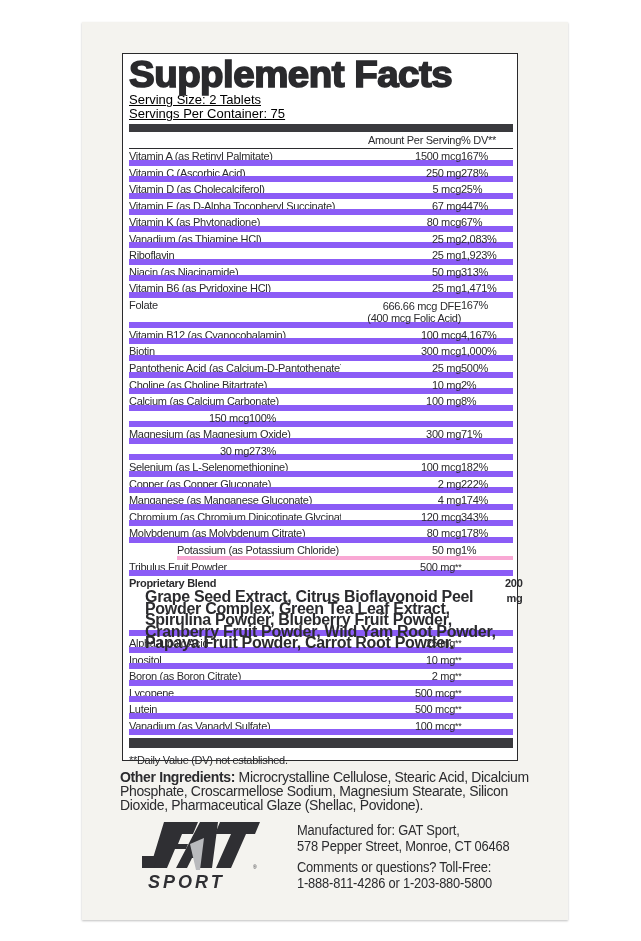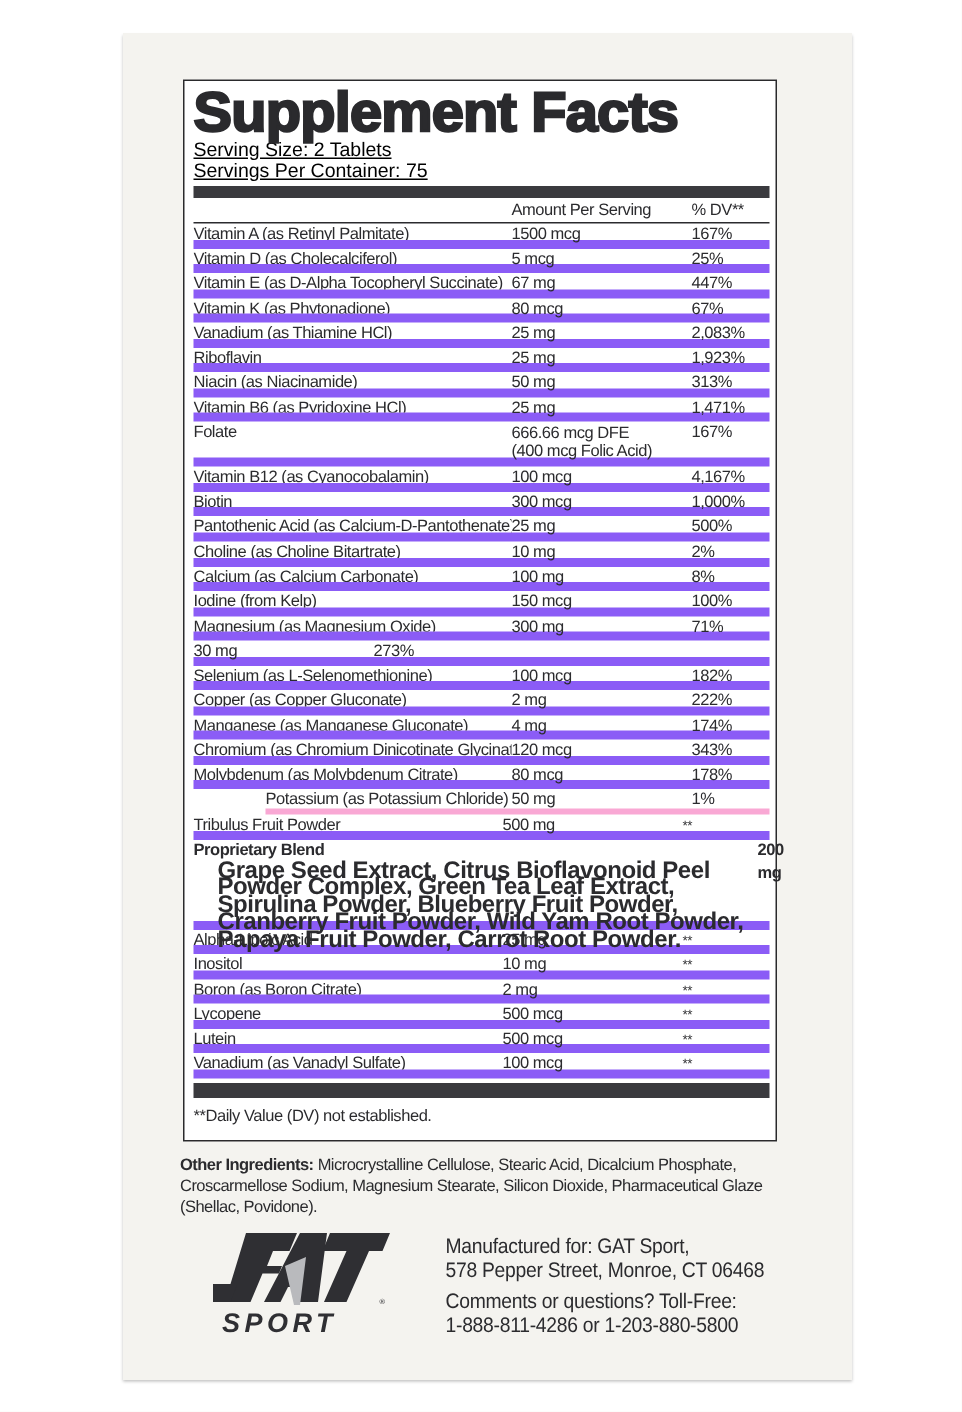--- a/index.html
+++ b/index.html
@@ -25,26 +25,26 @@
   }
   .serving { font-size:13px; line-height:14px; color:#000000;text-decoration:underline; }
   .thick { height:8px; background:#3a3a3e; margin:3px 0 0 0; }
   .thick.bottom { height:10px; }
   .hdr { display:flex; font-size:11px; height:16px; line-height:16px; border-bottom:1px solid #2b2b2e; }
   .row { display:flex; font-size:11px; line-height:15px; height:16.55px; border-bottom:6px solid #8b5cf6; box-sizing:border-box; }
   .row.tall { height:30px; }
   .row.blend { height:60px;font-weight:bold; }
   .row.thickline { border-bottom:4px solid #f9a8d4;margin-left:48px; }
   .c-name { flex:1; white-space:nowrap; overflow:hidden; letter-spacing:-0.3px; }
-  .c-amt { width:120px; text-align:left; letter-spacing:-0.3px; }
+  .c-amt { width:120px; text-align:right; letter-spacing:-0.3px; }
   .c-dv { width:52px; text-align:left; letter-spacing:-0.3px; }
   .amt-two { line-height:12px; padding-top:2px; }
   .blend-list { font-size:16px; line-height:11.5px; padding-left:16px; letter-spacing:-0.3px; white-space:normal; }
   .footnote { font-size:11px; padding-top:6px; letter-spacing:-0.3px; }
-  .other { position:absolute; left:38px; top:748px; width:420px; font-size:11px; line-height:14px; color:#2b2b2e; letter-spacing:-0.35px; }
+  .other { position:absolute; left:38px; top:748px; width:420px; font-size:14px; line-height:14px; color:#2b2b2e; letter-spacing:-0.35px; }
   .other b { font-weight:700; }
   .logo { position:absolute; left:60px; top:796px; width:120px; height:74px; }
   .mfg { position:absolute; left:215px; top:800px; font-size:14px; line-height:16px; color:#2b2b2e; letter-spacing:-0.2px; transform:scaleX(0.92); transform-origin:left; white-space:nowrap; }
   .mfg p { margin:0; }
   .mfg .gap { height:5px; }
 </style>
 </head>
 <body>
 
 <div class="box">
@@ -58,20 +58,25 @@
       <span class="c-amt">Amount Per Serving</span>
       <span class="c-dv">% DV**</span>
     </div>
     <div id="rows">
         <div class="row">
           <span class="c-name">Vitamin A (as Retinyl Palmitate)</span>
           <span class="c-amt">1500 mcg</span>
           <span class="c-dv">167%</span>
         </div>
         <div class="row">
+          <span class="c-name">Vitamin C (Ascorbic Acid)</span>
+          <span class="c-amt">250 mg</span>
+          <span class="c-dv">278%</span>
+        </div>
+        <div class="row">
           <span class="c-name">Vitamin D (as Cholecalciferol)</span>
           <span class="c-amt">5 mcg</span>
           <span class="c-dv">25%</span>
         </div>
         <div class="row">
           <span class="c-name">Vitamin E (as D-Alpha Tocopheryl Succinate)</span>
           <span class="c-amt">67 mg</span>
           <span class="c-dv">447%</span>
         </div>
         <div class="row">
@@ -126,21 +131,20 @@
           <span class="c-name">Choline (as Choline Bitartrate)</span>
           <span class="c-amt">10 mg</span>
           <span class="c-dv">2%</span>
         </div>
         <div class="row">
           <span class="c-name">Calcium (as Calcium Carbonate)</span>
           <span class="c-amt">100 mg</span>
           <span class="c-dv">8%</span>
         </div>
         <div class="row">
-          <span class="c-name">Iodine (from Kelp)</span>
           <span class="c-amt">150 mcg</span>
           <span class="c-dv">100%</span>
         </div>
         <div class="row">
           <span class="c-name">Magnesium (as Magnesium Oxide)</span>
           <span class="c-amt">300 mg</span>
           <span class="c-dv">71%</span>
         </div>
         <div class="row">
           <span class="c-amt">30 mg</span>

